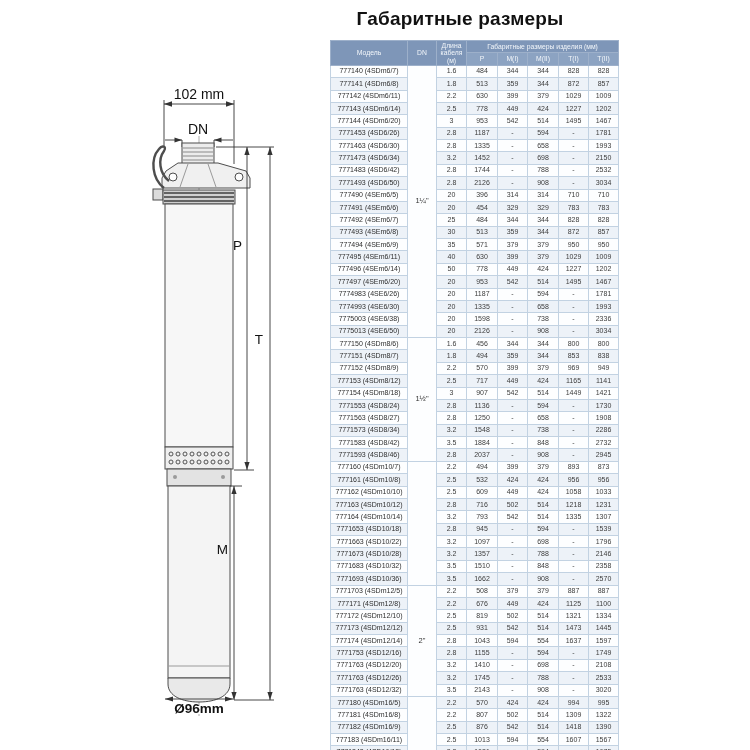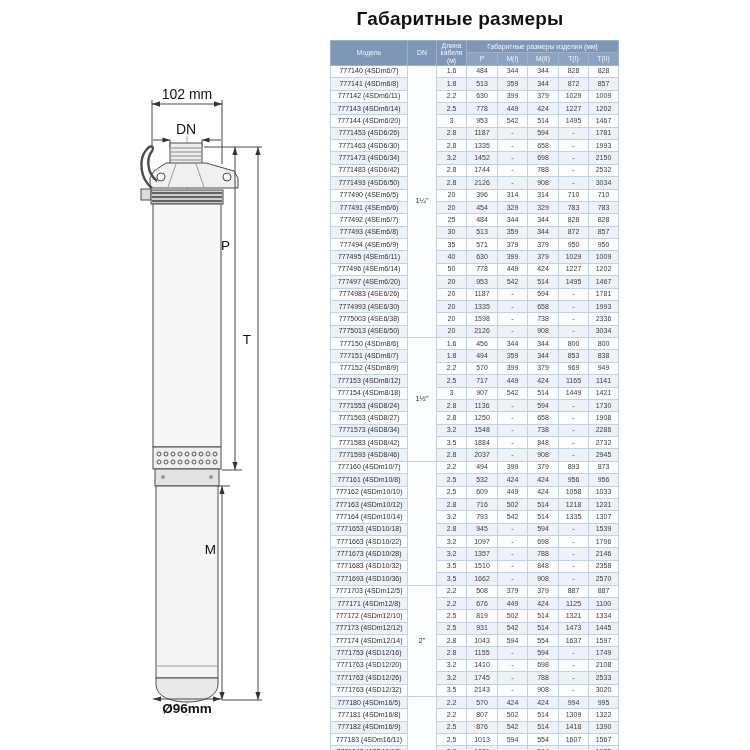--- a/index.html
+++ b/index.html
@@ -6,21 +6,21 @@
   body{
     width:750px;height:750px;overflow:hidden;position:relative;
     background:#ffffff;font-family:"Liberation Sans",sans-serif;
     -webkit-font-smoothing:antialiased;
   }
   .page-title{
     position:absolute;left:0;top:8px;width:750px;text-align:center;
     padding-left:130px;box-sizing:border-box;
     font-size:19px;font-weight:700;color:#111;letter-spacing:.2px;margin-left:20px;
   }
-  .diagram{position:absolute;left:0;top:0;width:330px;height:750px;}
+  .diagram{position:absolute;left:12px;top:0;width:330px;height:750px;}
   .tbl-wrap{position:absolute;left:330px;top:40px;width:288px;}
   table.t{
     border-collapse:collapse;table-layout:fixed;width:288px;
     font-size:7px;color:#3c3c3c;
   }
   table.t th,table.t td{
     border:1px solid #c2d2e2;padding:0 1px;text-align:center;
     height:11.38px;line-height:8px;overflow:hidden;white-space:nowrap;
   }
   table.t thead th{

